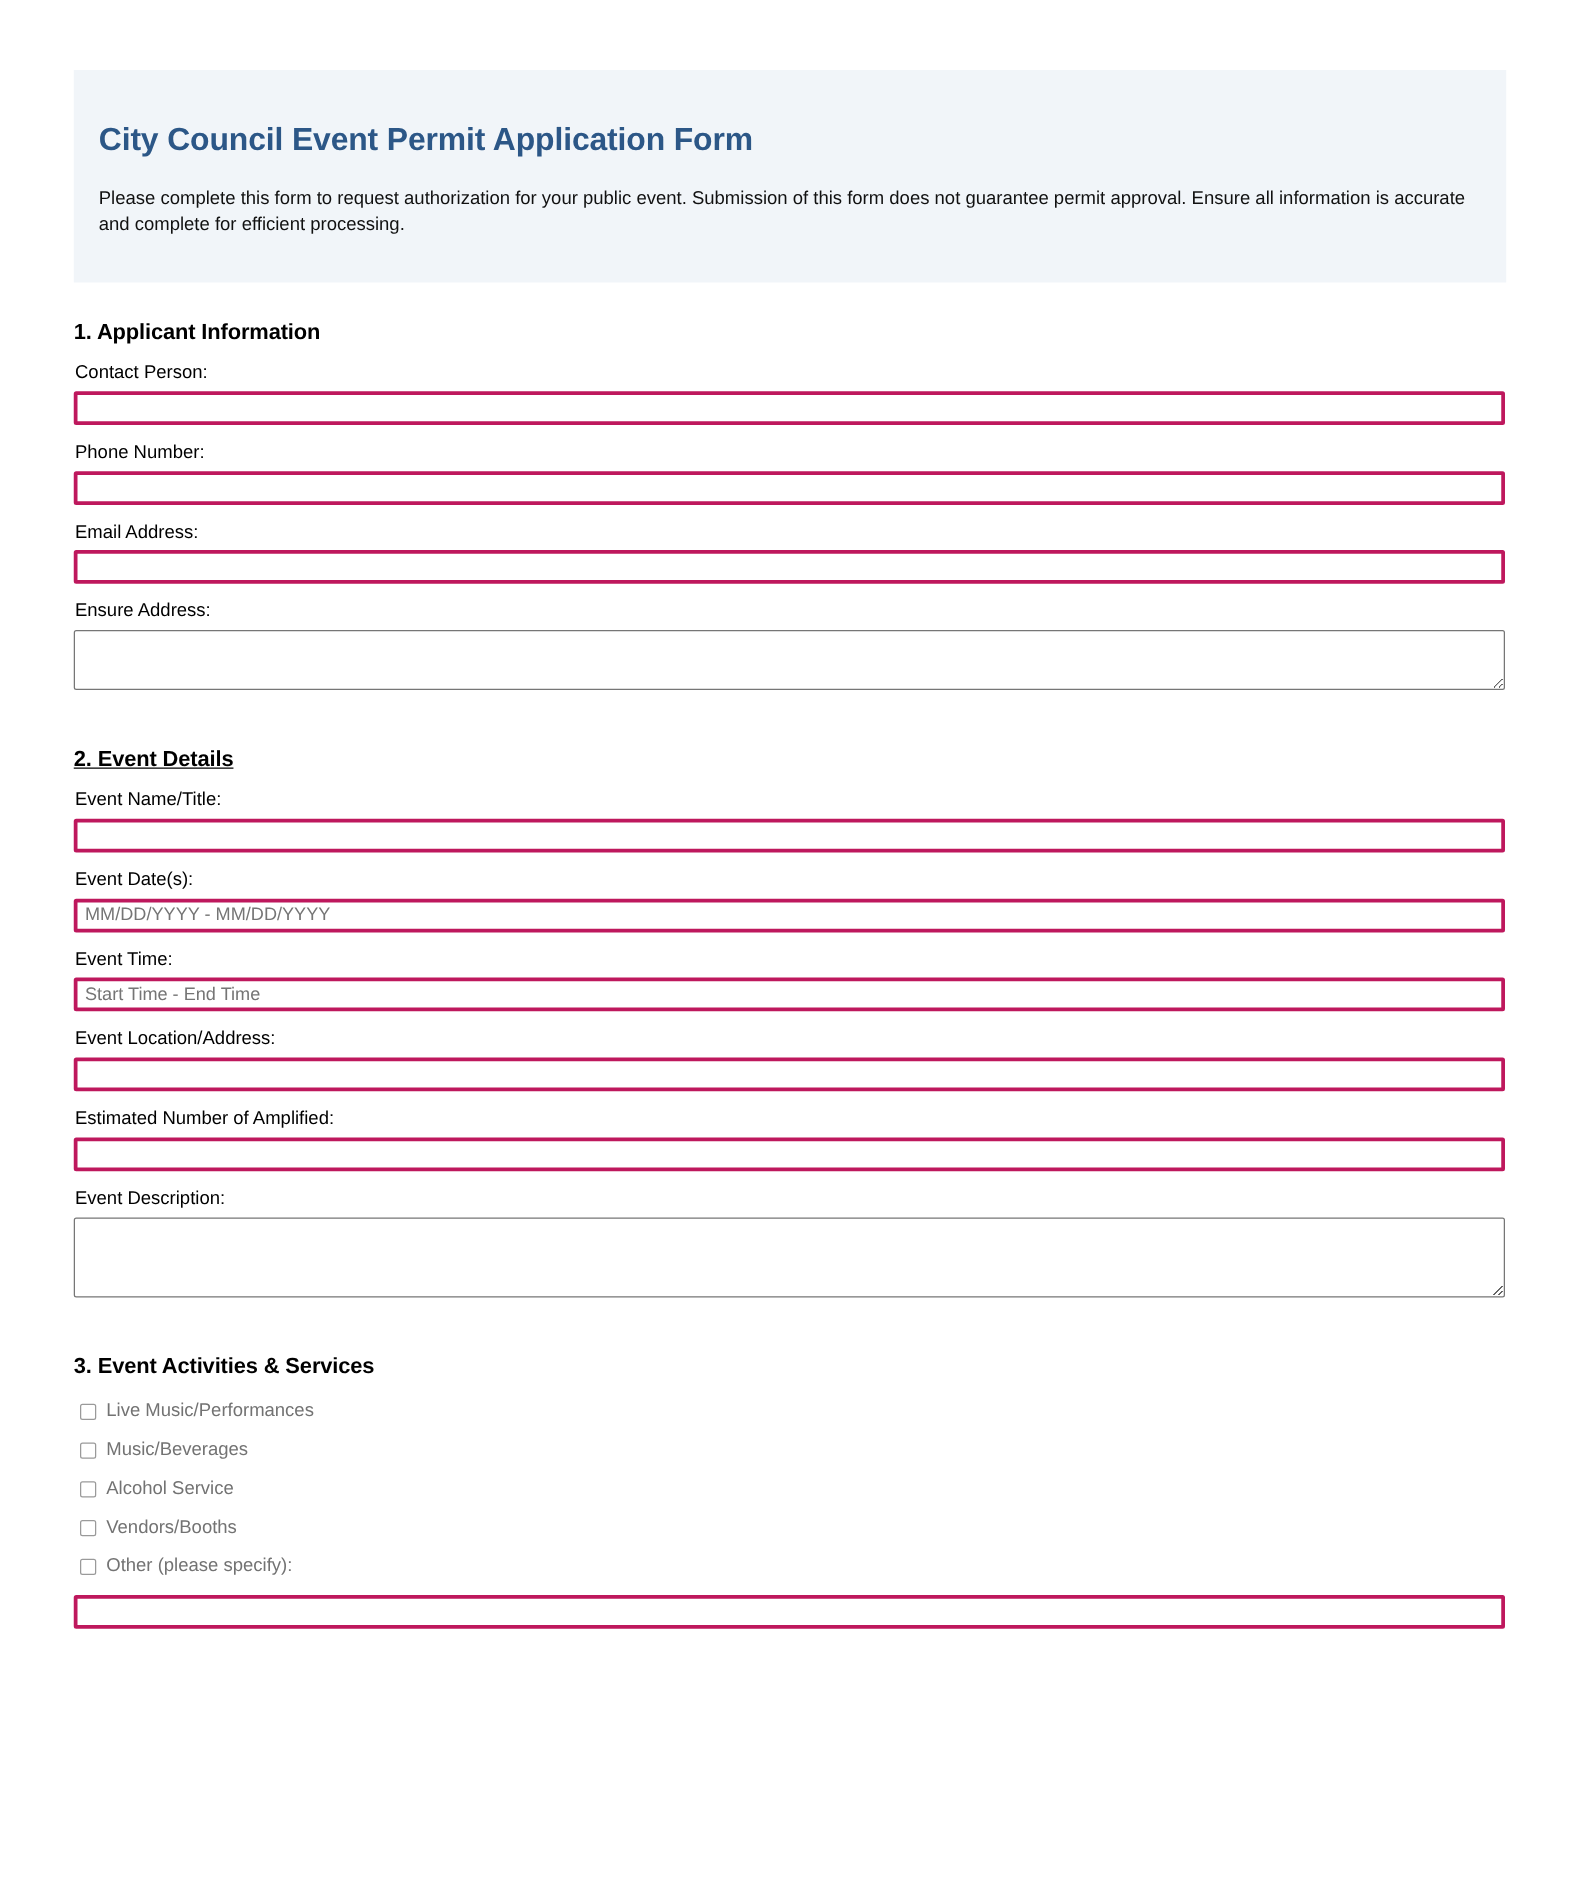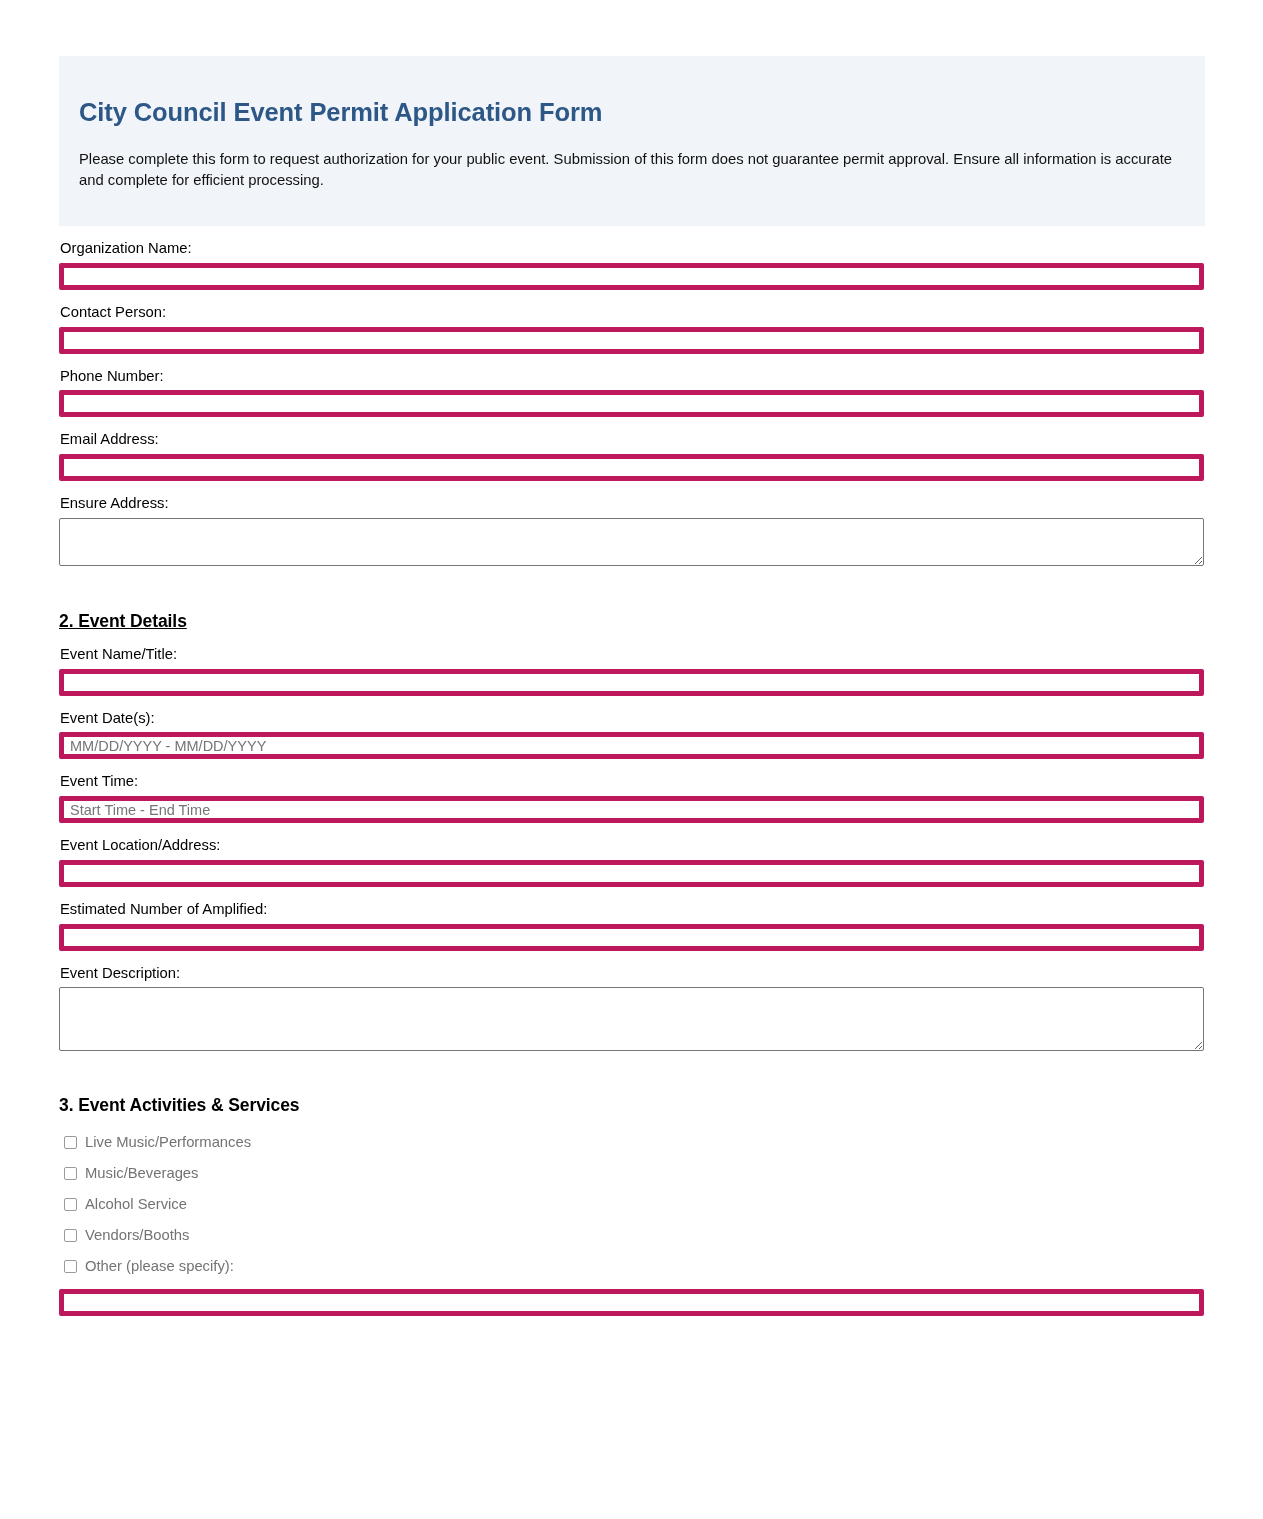--- a/index.html
+++ b/index.html
@@ -81,21 +81,21 @@
   }
   .text-input {
     display: block;
     width: 1145px;
     height: 27px;
     padding: 2px 6px;
     font-family: "Liberation Sans", sans-serif;
     font-size: 14.5px;
     color: #000000;
     background: #ffffff;
-    border: 5px solid #be185d;
+    border: 3px solid #be185d;
     border-radius: 2px;
     outline: none;
   }
   .text-input::placeholder {
     color: #757575;
     opacity: 1;
   }
   .text-area {
     display: block;
     width: 1145px;
@@ -156,25 +156,22 @@
 
 <div class="page">
   <div class="content">
 
     <div class="form-header">
       <h1 class="form-title">City Council Event Permit Application Form</h1>
       <p class="form-intro">Please complete this form to request authorization for your public event. Submission of this form does not guarantee permit approval. Ensure all information is accurate and complete for efficient processing.</p>
     </div>
 
     <div class="section" id="section-applicant">
-
-      <div class="field">
-        <label class="field-label">Organization Name:</label>
-        <input class="text-input" type="text" placeholder="" style="">
-      </div>
+      <h2 class="section-title">1. Applicant Information</h2>
+
 
       <div class="field">
         <label class="field-label">Contact Person:</label>
         <input class="text-input" type="text" placeholder="" style="">
       </div>
 
       <div class="field">
         <label class="field-label">Phone Number:</label>
         <input class="text-input" type="text" placeholder="" style="">
       </div>

